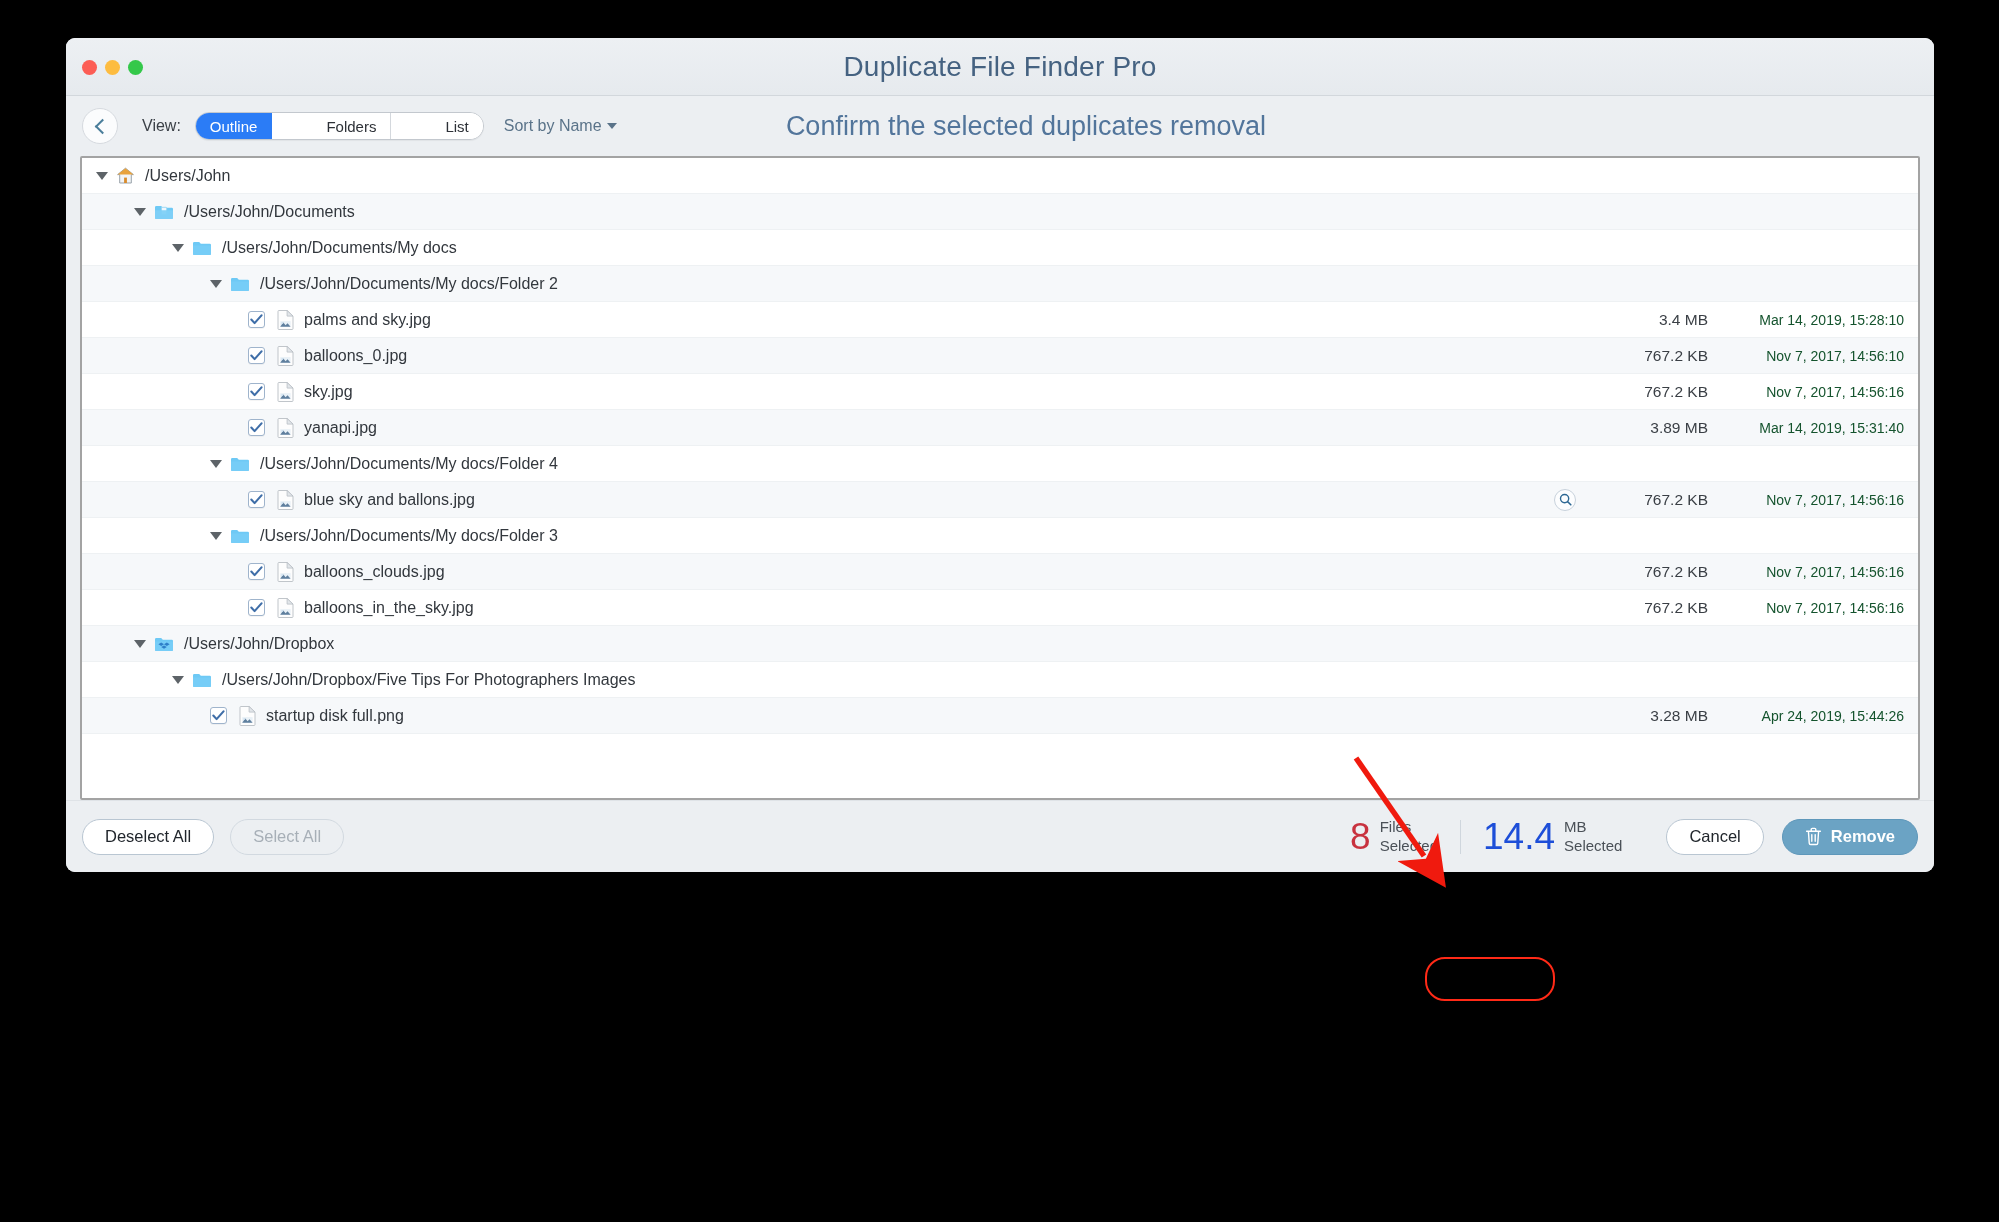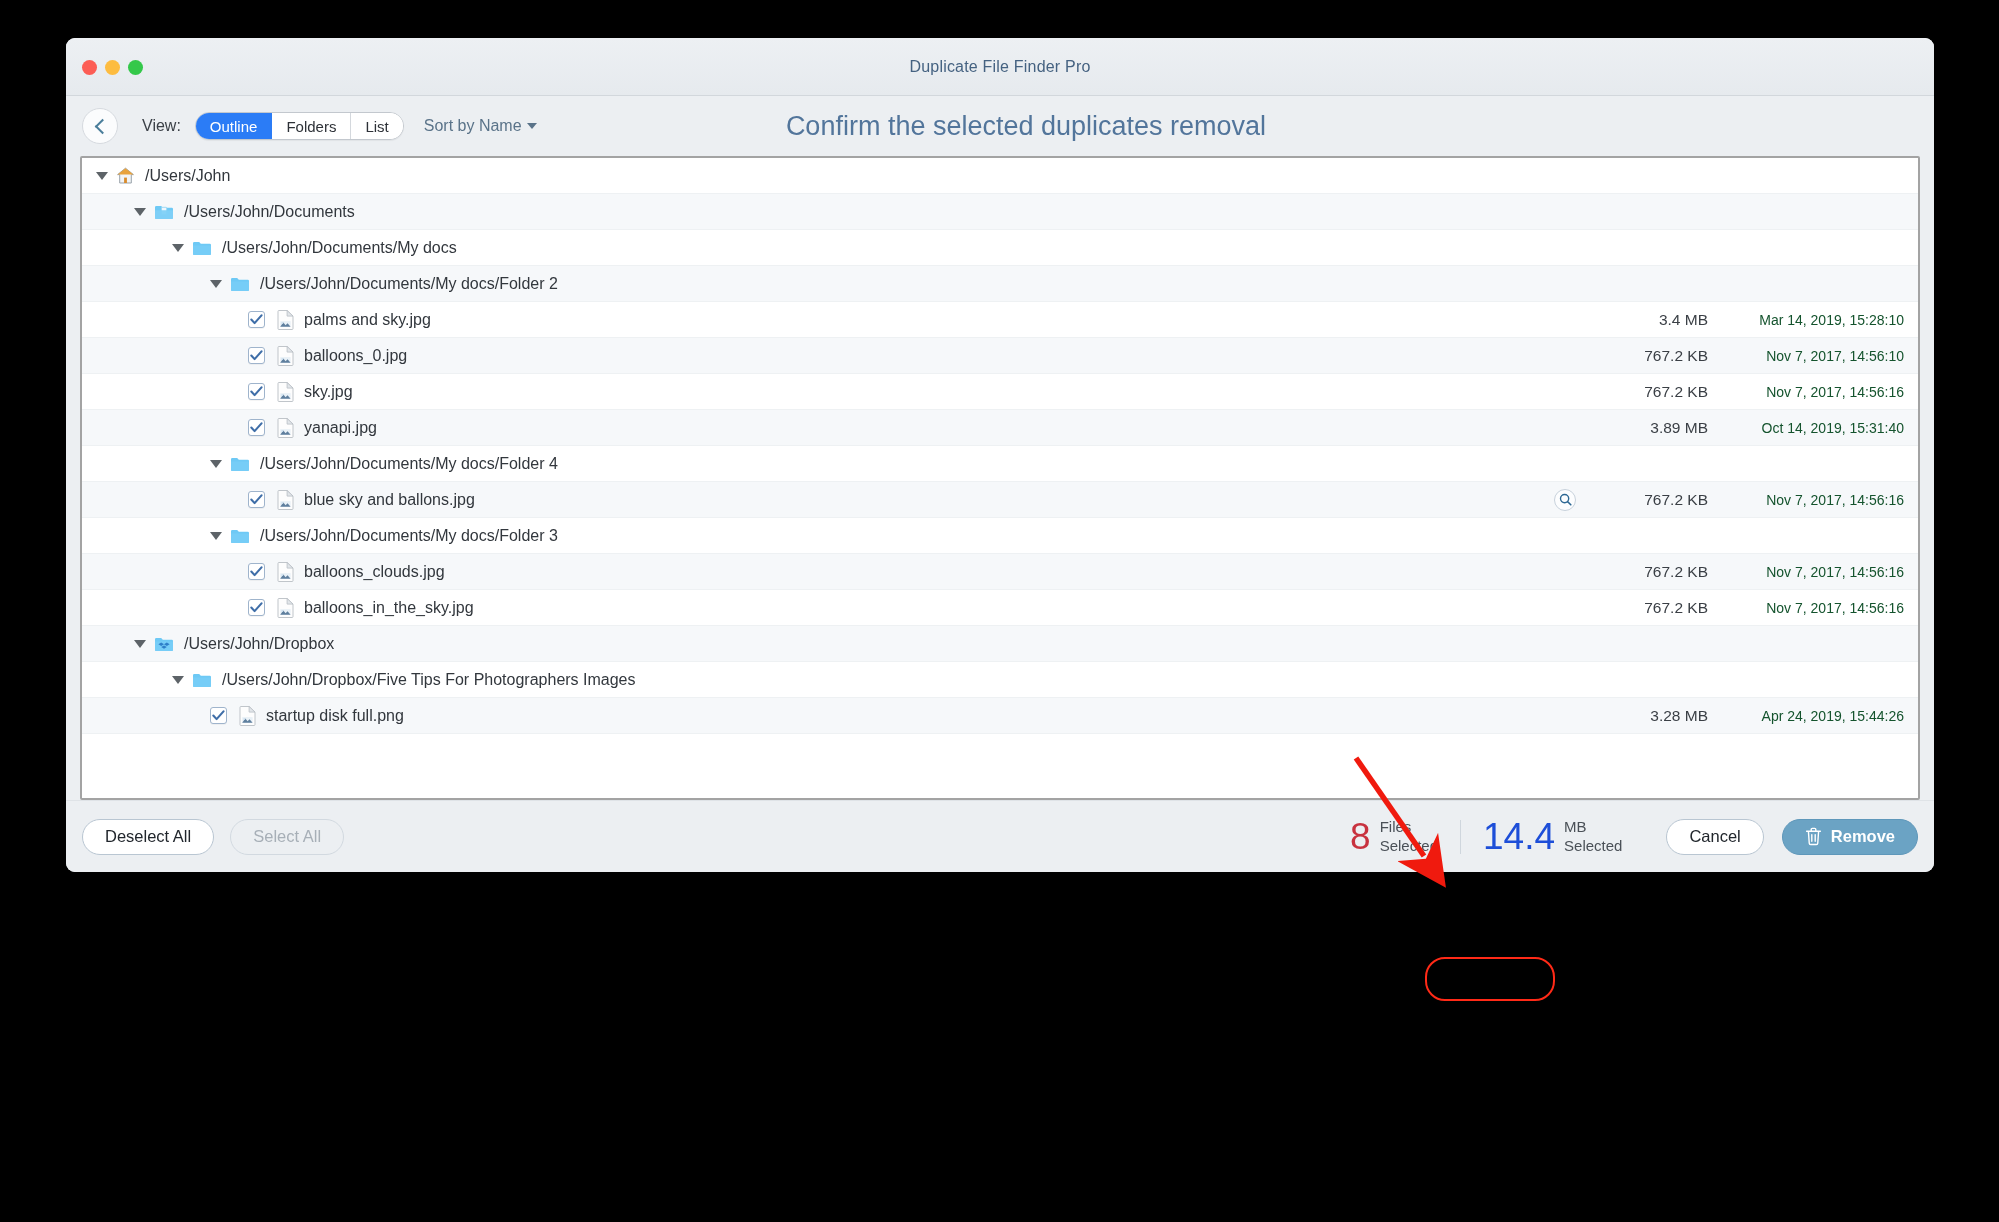--- a/index.html
+++ b/index.html
@@ -33,21 +33,21 @@
     background: linear-gradient(#edf0f3, #e6eaee);
     border-bottom: 1px solid #d2d7dc;
     display: flex; align-items: center; justify-content: center;
   }
   .traffic { position: absolute; left: 16px; top: 0; height: 58px; display: flex; align-items: center; gap: 8px; }
   .dot { width: 15px; height: 15px; border-radius: 50%; }
   .dot.red { background: #fc5d55; }
   .dot.yellow { background: #fdbc40; }
   .dot.green { background: #34c84a; }
   .win-title {
-    font-size: 16px; color: #456281; letter-spacing: .2px;
+    font-size: 28px; color: #456281; letter-spacing: .2px;
   }
 
   
   .toolbar {
     position: relative;
     height: 60px; flex: 0 0 60px;
     background: #eceff2;
     display: flex; align-items: center;
     padding-left: 16px;
   }
@@ -60,20 +60,21 @@
   .chev { width: 11px; height: 11px; border-left: 2.6px solid #4a7e9b; border-bottom: 2.6px solid #4a7e9b;
           transform: rotate(45deg); margin-left: 4px; }
   .view-label { font-size: 16px; color: #3b4047; margin-left: 24px; margin-right: 14px; }
 
   .seg {
     display: flex; height: 28px;
     border-radius: 14px; overflow: hidden;
     border: 1px solid #c3c8ce;
     background: #fff;
     box-shadow: 0 1px 1px rgba(0,0,0,.05);
+    gap: 40px;
   }
   .seg-item {
     padding: 0 14px; display: flex; align-items: center;
     font-size: 15px; color: #2d3137; background: #fff;
     border-right: 1px solid #d4d8dd;
     cursor: pointer;
   }
   .seg-item:last-child { border-right: none; }
   .seg-item.active { background: #2b7cf6; color: #fff; border-right-color: #2b7cf6; }
 
@@ -352,21 +353,21 @@
     <path d="M10.1.5 16 6.1h-5.9z" fill="#e2e6ea" stroke="#b9bec4" stroke-width=".8"></path>
     <rect x="3.2" y="11.1" width="10.4" height="5.6" fill="#e9f1f7"></rect>
     <path d="M3.2 16.7 6.3 12.6l2.3 2.7 1.9-2.1 3.1 3.5z" fill="#5f7f9e"></path>
     <circle cx="5.3" cy="13" r="1" fill="#cfe1ef"></circle>
   </svg>
             </span>
             <span class="label">yanapi.jpg</span>
             <span class="spacer"></span>
             <span class="ql-ph"></span>
             <span class="size">3.89 MB</span>
-            <span class="date">Oct 14, 2019, 15:31:40</span>
+            <span class="date">Mar 14, 2019, 15:31:40</span>
           </div>
           <div class="row white" style="padding-left: 128px;">
             <span class="disc"></span>
             <span class="ico">
               <svg width="20" height="16" viewBox="0 0 20 16">
     <path d="M1 3.2a1.2 1.2 0 0 1 1.2-1.2h5l1.6 1.7h9A1.2 1.2 0 0 1 19 4.9v8.9a1.2 1.2 0 0 1-1.2 1.2H2.2A1.2 1.2 0 0 1 1 13.8z" fill="#6ec9f5"></path>
     <path d="M1 5.5h18v8.3a1.2 1.2 0 0 1-1.2 1.2H2.2A1.2 1.2 0 0 1 1 13.8z" fill="#76cdf7"></path>
   </svg>
             </span>
             <span class="label">/Users/John/Documents/My docs/Folder 4</span>

